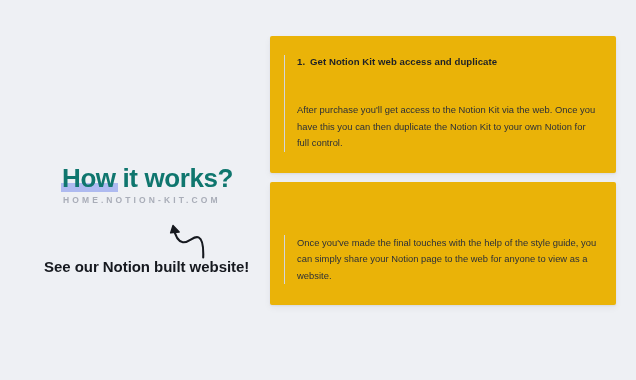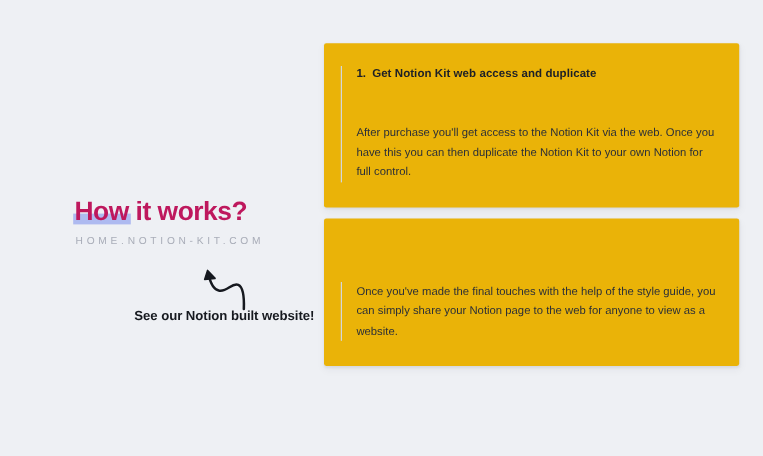--- a/index.html
+++ b/index.html
@@ -29,24 +29,24 @@
     left: 0;
     top: 0;
     width: 262px;
     height: 380px;
   }
 
   .heading {
     position: absolute;
     left: 62px;
     top: 164px;
-    font-size: 22px;
+    font-size: 26px;
     font-weight: 700;
     letter-spacing: -0.4px;
-    color: #be185d;
+    color: #0f766e;
     white-space: nowrap;
     line-height: 1.1;
   }
 
   .heading .hl {
     position: relative;
     display: inline-block;
     z-index: 1;
   }
 
@@ -59,44 +59,44 @@
     height: 9px;
     background: #aebaf0;
     z-index: -1;
   }
 
   .url {
     position: absolute;
     left: 63px;
     top: 195px;
     font-size: 8.5px;
-    font-weight: 400;
+    font-weight: 700;
     letter-spacing: 3.1px;
     color: #a9adb8;
     white-space: nowrap;
   }
 
   .arrow-wrap {
     position: absolute;
     left: 160px;
     top: 216px;
     width: 56px;
     height: 46px;
   }
 
   .arrow-wrap svg { display: block; }
 
   .caption {
     position: absolute;
     left: 0;
     top: 258px;
     width: 262px;
-    text-align: right;
+    text-align: left;
     padding-left: 44px;
-    font-size: 11px;
+    font-size: 15px;
     font-weight: 700;
     letter-spacing: -0.05px;
     color: #16191f;
     white-space: nowrap;
   }
 
   
   .cards {
     position: absolute;
     left: 270px;

